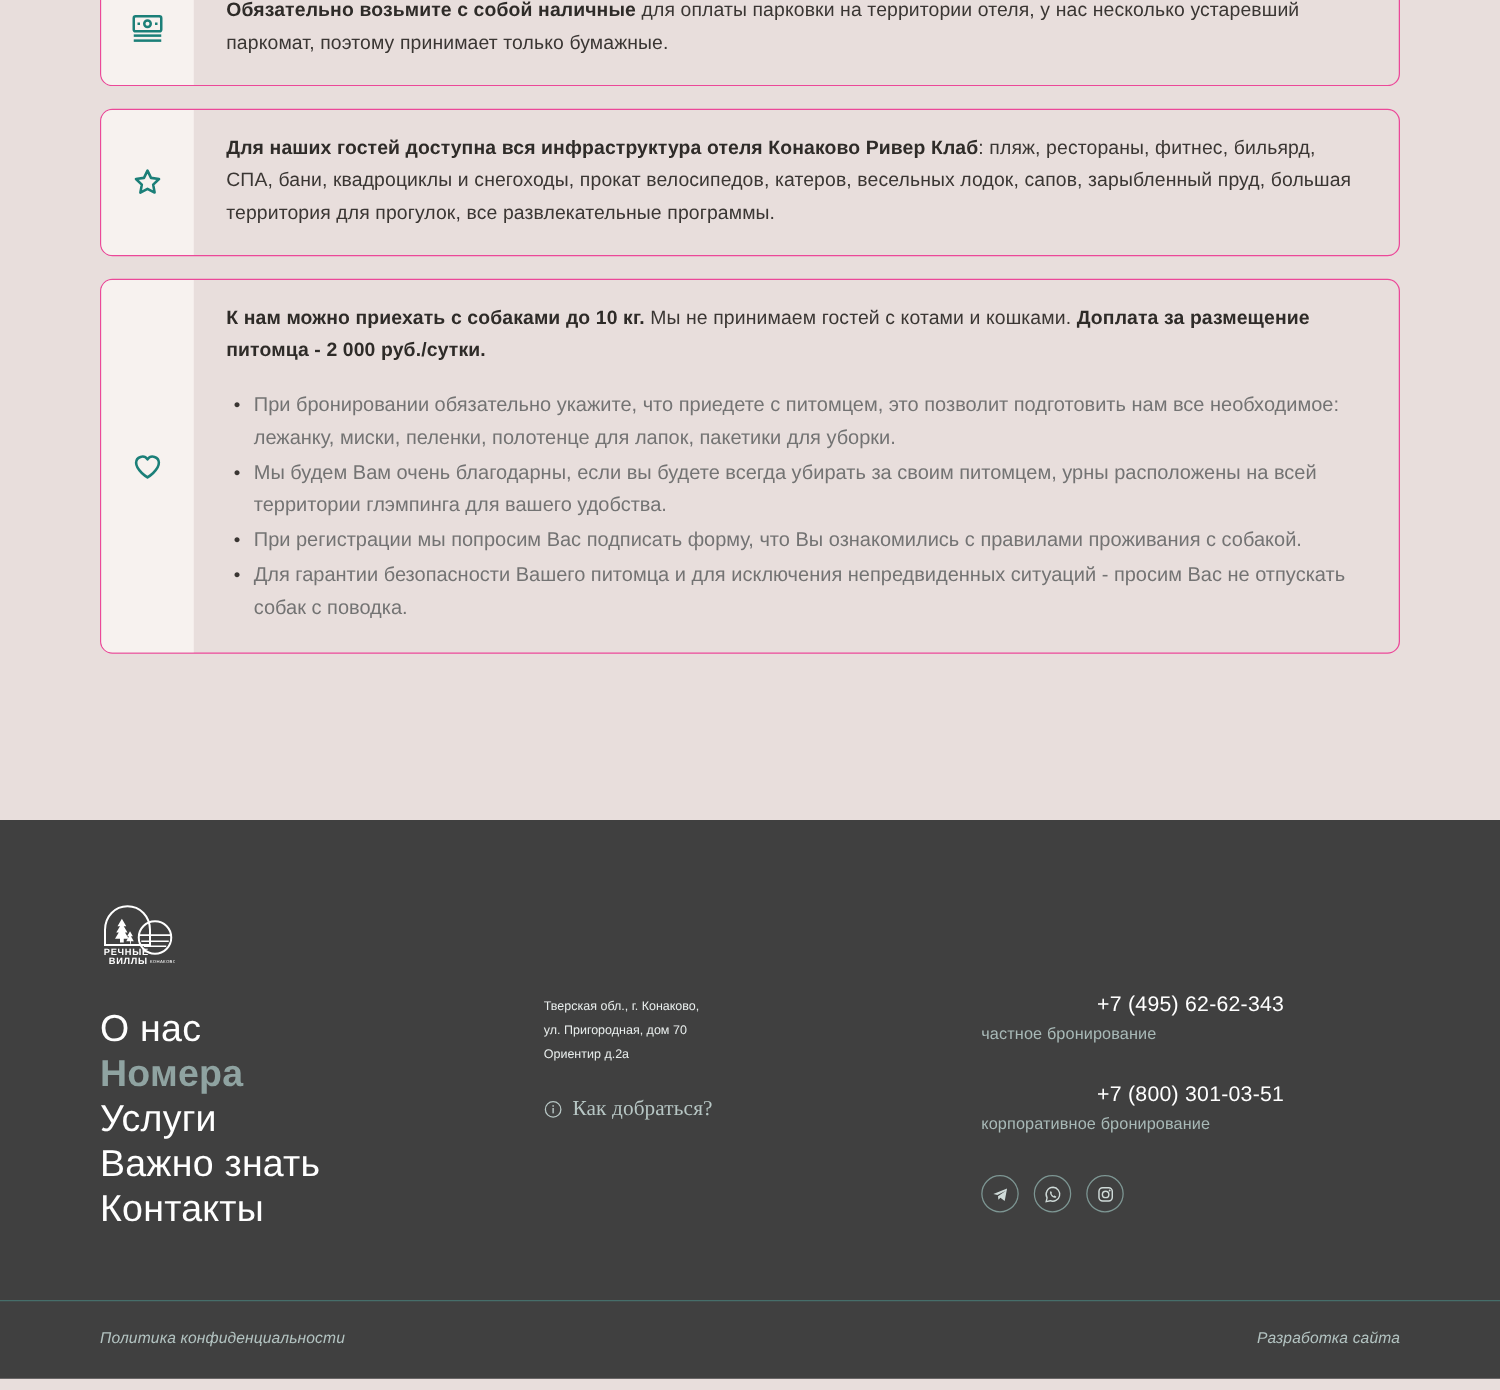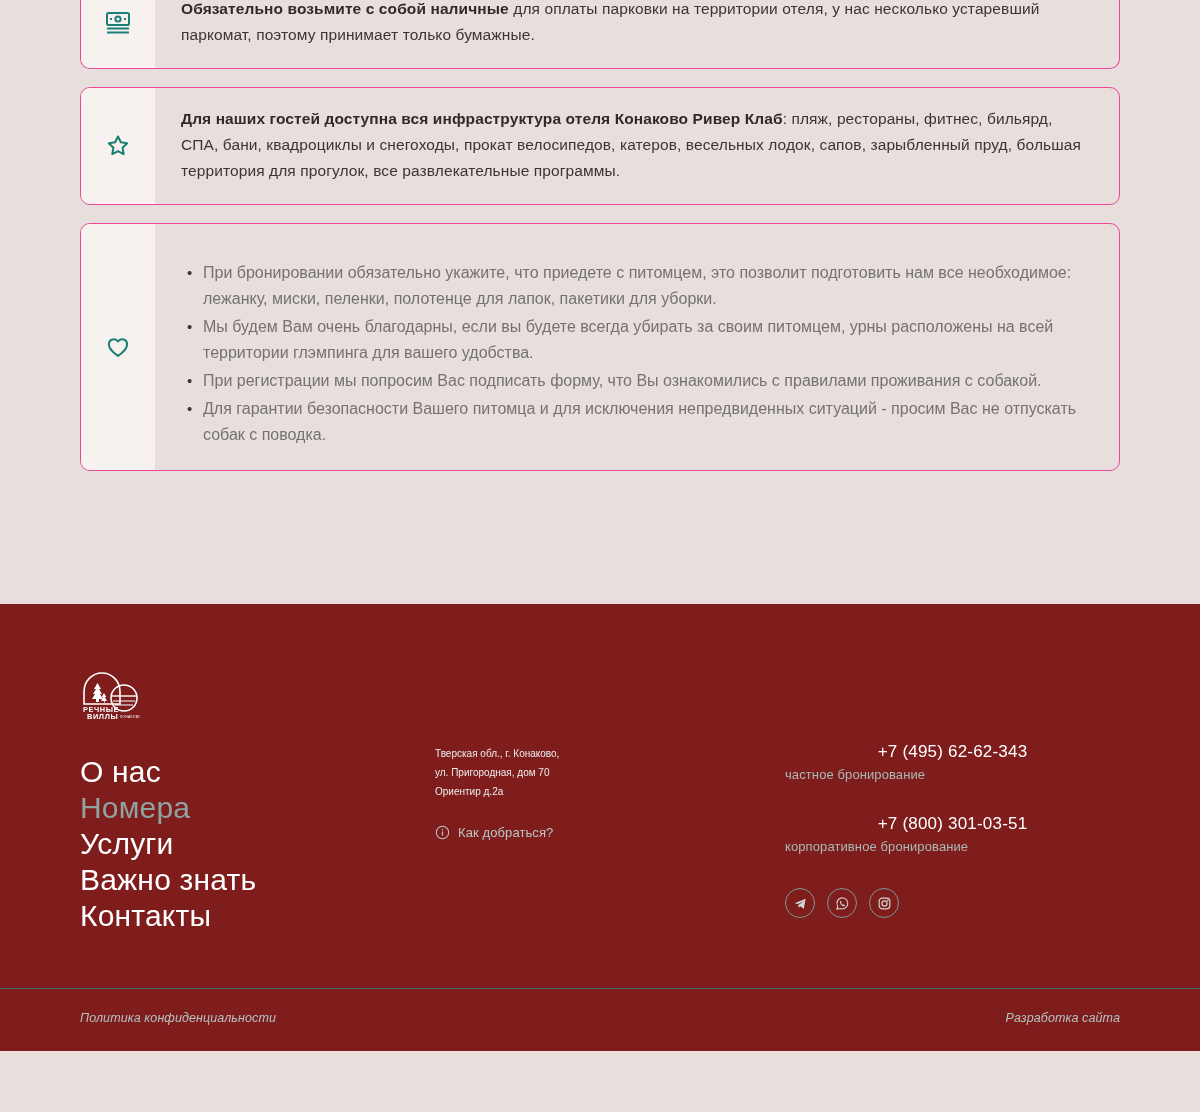--- a/index.html
+++ b/index.html
@@ -90,21 +90,21 @@
     left: 6px;
     top: 0;
     color: #3a3633;
     font-size: 15px;
   }
 
   .spacer-block { height: 115px; }
 
   
   .site-footer {
-    background: #7f1d1d;
+    background: #404040;
     color: #ffffff;
     padding: 0;
   }
 
   .footer-main {
     display: flex;
     padding: 62px 80px 54px 80px;
     align-items: flex-start;
   }
 
@@ -121,37 +121,38 @@
   .footer-nav { display: flex; flex-direction: column; }
 
   .footer-nav a {
     font-size: 30px;
     line-height: 36px;
     color: #ffffff;
     text-decoration: none;
     letter-spacing: 0.2px;
   }
 
-  .footer-nav a.is-muted { color: #8fa3a1; }
+  .footer-nav a.is-muted { color: #8fa3a1; font-weight: bold; }
 
   .footer-address {
     font-size: 10px;
     line-height: 19px;
     color: #e9eeed;
   }
 
   .how-to-get {
     display: inline-flex;
     align-items: center;
     gap: 8px;
     margin-top: 24px;
-    font-size: 13px;
+    font-size: 17px;
     color: #b7c6c4;
     text-decoration: none;
     letter-spacing: 0.1px;
+    font-family: Liberation Serif, serif;
   }
 
   .how-to-get svg { display: block; }
 
   .phone-block { margin-bottom: 26px; }
 
   .phone-number {
     display: block;
     font-size: 17px;
     line-height: 24px;
@@ -242,20 +243,21 @@
 
   <section class="info-card">
     <div class="card-icon-col">
       <span>
         <svg width="26" height="26" viewBox="0 0 24 24" fill="none">
           <path d="M12 20.2S3.6 15.1 3.6 9.5A4.6 4.6 0 0 1 12 6.9a4.6 4.6 0 0 1 8.4 2.6c0 5.6-8.4 10.7-8.4 10.7z" stroke="#1b7f78" stroke-width="1.9" stroke-linejoin="round"></path>
         </svg>
       </span>
     </div>
     <div class="card-body">
+      <p class="card-para"><b>К нам можно приехать с собаками до 10 кг.</b><span> Мы не принимаем гостей с котами и кошками. </span><b>Доплата за размещение питомца - 2 000 руб./сутки.</b></p>
       <ul class="card-list">
         <li>При бронировании обязательно укажите, что приедете с питомцем, это позволит подготовить нам все необходимое: лежанку, миски, пеленки, полотенце для лапок, пакетики для уборки.</li>
         <li>Мы будем Вам очень благодарны, если вы будете всегда убирать за своим питомцем, урны расположены на всей территории глэмпинга для вашего удобства.</li>
         <li>При регистрации мы попросим Вас подписать форму, что Вы ознакомились с правилами проживания с собакой.</li>
         <li>Для гарантии безопасности Вашего питомца и для исключения непредвиденных ситуаций - просим Вас не отпускать собак с поводка.</li>
       </ul>
     </div>
   </section>
 
   <div class="spacer-block"></div>

